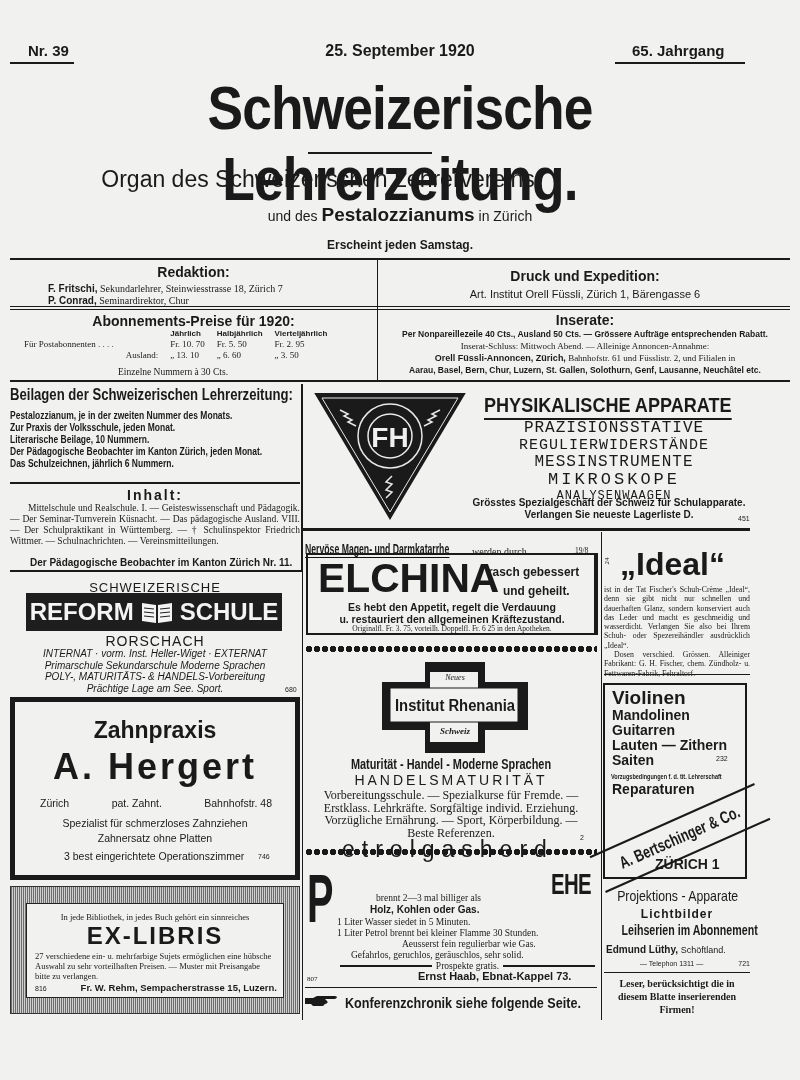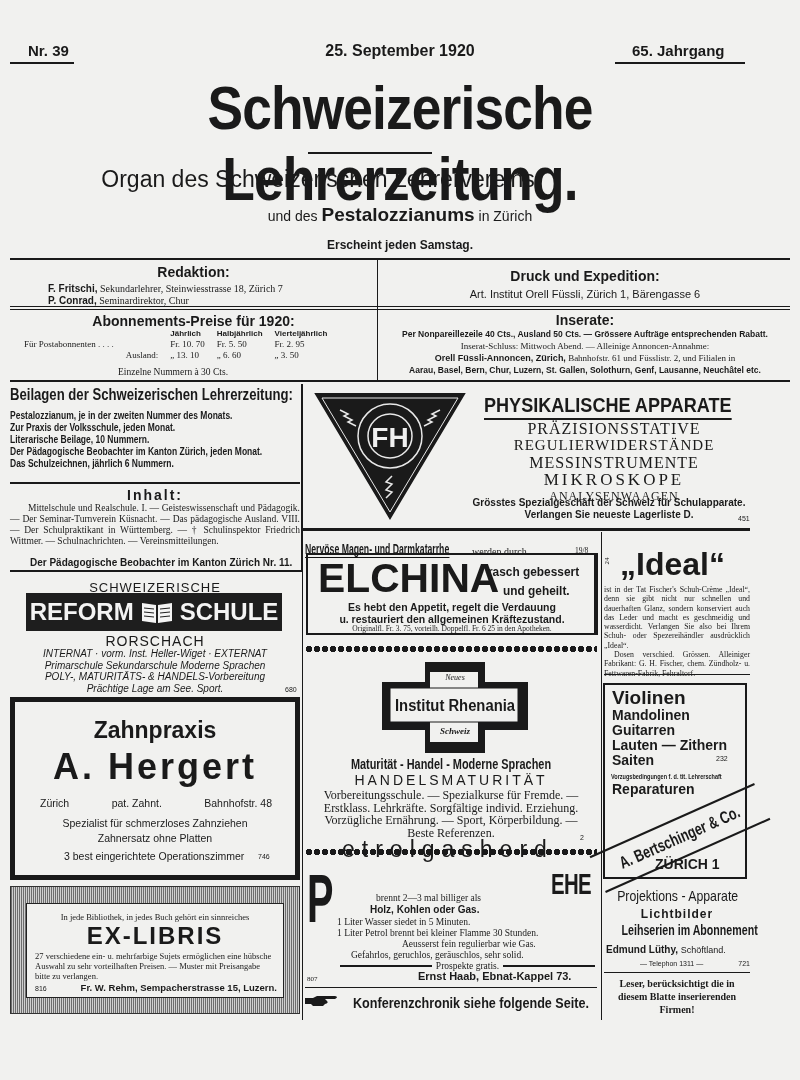--- a/index.html
+++ b/index.html
@@ -83,21 +83,21 @@
   .ex-inner { top: 903px; left: 26px; width: 258px; height: 95px; background: #f1f1ef; border: 1px solid #222; }
   .ex-1 { top: 912px; left: 26px; width: 258px; text-align: center; font-size: 8.5px; }
   .ex-2 { top: 922px; left: 26px; width: 258px; text-align: center; font-size: 24px; font-weight: bold; letter-spacing: 2px; font-family: "Liberation Sans", sans-serif; }
   .ex-3 { top: 951px; left: 35px; width: 242px; font-size: 8.5px; line-height: 10px; }
   .ex-4 { top: 982px; left: 35px; width: 242px; display: flex; justify-content: space-between; font-size: 9.5px; align-items: baseline; }
 
   
   .mcol-l { top: 384px; left: 302px; width: 1px; height: 636px; }
   .ph-logo { top: 392px; left: 314px; width: 152px; height: 128px; }
   .ph-h { top: 393px; left: 484px; font-size: 21px; font-weight: bold; font-family: "Liberation Sans", sans-serif; transform: scaleX(0.86); transform-origin: left; white-space: nowrap; border-bottom: 2px solid #1a1a1a; padding-bottom: 1px; }
-  .ph-list { top: 420px; left: 478px; width: 272px; text-align: center; font-family: Liberation Serif, serif; letter-spacing: 1px; }
+  .ph-list { top: 420px; left: 478px; width: 272px; text-align: center; font-family: Liberation Mono, monospace; letter-spacing: 1px; }
   .ph-list div { line-height: 17px; }
   .ph-foot { top: 497px; left: 468px; width: 282px; text-align: center; font-size: 10px; line-height: 12px; font-weight: bold; font-family: "Liberation Sans", sans-serif; }
   .ph-rule { top: 528px; left: 302px; width: 448px; height: 3px; }
 
   
   .el-pre { top: 541px; left: 305px; font-size: 14px; font-weight: bold; transform: scaleX(0.62); transform-origin: left; white-space: nowrap; font-family: "Liberation Sans", sans-serif; border-bottom: 1px solid #111; }
   .el-werden { top: 546px; left: 472px; font-size: 10px; }
   .el-no { top: 546px; left: 575px; font-size: 7.5px; }
   .el-box { top: 553px; left: 306px; width: 292px; height: 82px; border: 2px solid #1a1a1a; border-right-width: 4px; }
   .el-name { top: 556px; left: 318px; font-size: 40px; font-weight: 900; font-family: "Liberation Sans", sans-serif; transform: scaleX(1.02); transform-origin: left; letter-spacing: 0px; }
@@ -118,21 +118,21 @@
   .pg-h { top: 836px; left: 342px; font-size: 23px; font-weight: 400; letter-spacing: 7px; font-family: "Liberation Sans", sans-serif; }
   .pg-ehe { top: 867px; left: 551px; font-size: 30px; font-weight: 900; font-family: "Liberation Sans", sans-serif; transform: scaleX(0.68); transform-origin: left; letter-spacing: -1px; }
   .pg-t1 { top: 893px; left: 376px; font-size: 9.5px; }
   .pg-t2 { top: 904px; left: 370px; font-size: 10px; font-weight: bold; font-family: "Liberation Sans", sans-serif; }
   .pg-t3 { top: 917px; left: 305px; width: 292px; font-size: 9.5px; line-height: 11px; padding-left: 32px; }
   .pg-pros { top: 961px; left: 340px; width: 255px; font-size: 9.5px; display: flex; align-items: center; gap: 4px; }
   .pg-pros .ln { flex: 1; height: 2px; background: #1a1a1a; }
   .pg-no { top: 975px; left: 307px; font-size: 7px; }
   .pg-addr { top: 970px; left: 418px; font-size: 11px; font-weight: bold; font-family: "Liberation Sans", sans-serif; }
   .pg-rule { top: 987px; left: 305px; width: 292px; height: 1px; }
-  .konf { top: 993px; left: 305px; width: 295px; display: flex; align-items: center; gap: 14px; }
+  .konf { top: 993px; left: 305px; width: 295px; display: flex; align-items: center; gap: 6px; }
   .konf-t { font-size: 15px; font-weight: bold; font-family: "Liberation Sans", sans-serif; transform: scaleX(0.84); transform-origin: left; white-space: nowrap; }
 
   
   .rcol-l { top: 532px; left: 601px; width: 1px; height: 488px; }
   .id-no { top: 557px; left: 603px; font-size: 7px; transform: rotate(-90deg); }
   .id-h { top: 546px; left: 620px; font-size: 32px; font-weight: bold; font-family: "Liberation Sans", sans-serif; }
   .id-t { top: 585px; left: 604px; width: 146px; font-size: 7.8px; line-height: 9.3px; text-align: justify; }
   .id-rule { top: 674px; left: 604px; width: 146px; height: 1px; }
 
   .vi-box { top: 683px; left: 603px; width: 144px; height: 196px; border: 2px solid #1a1a1a; overflow: hidden; }

